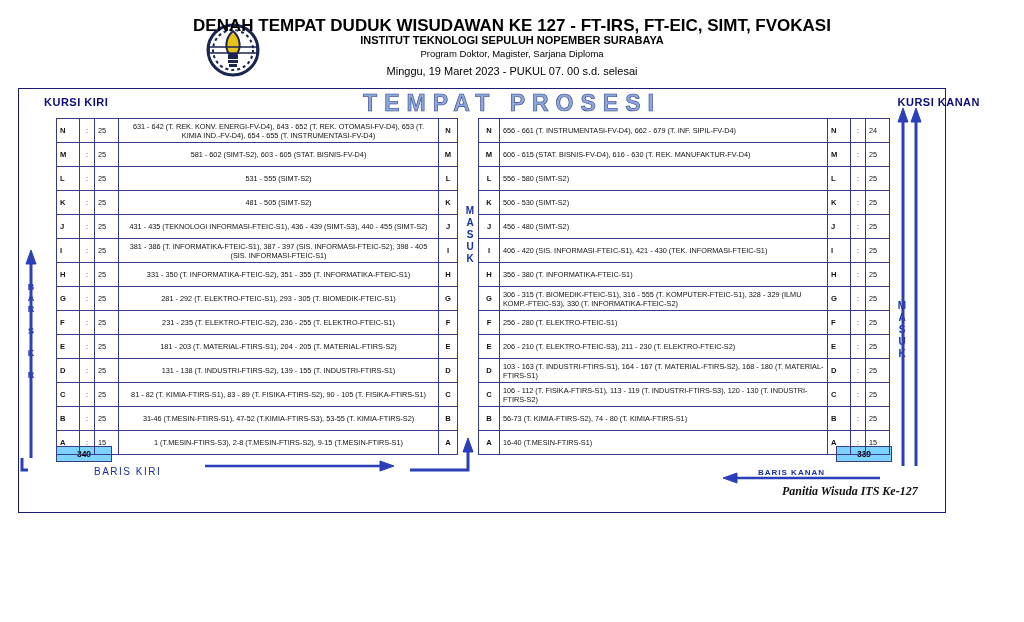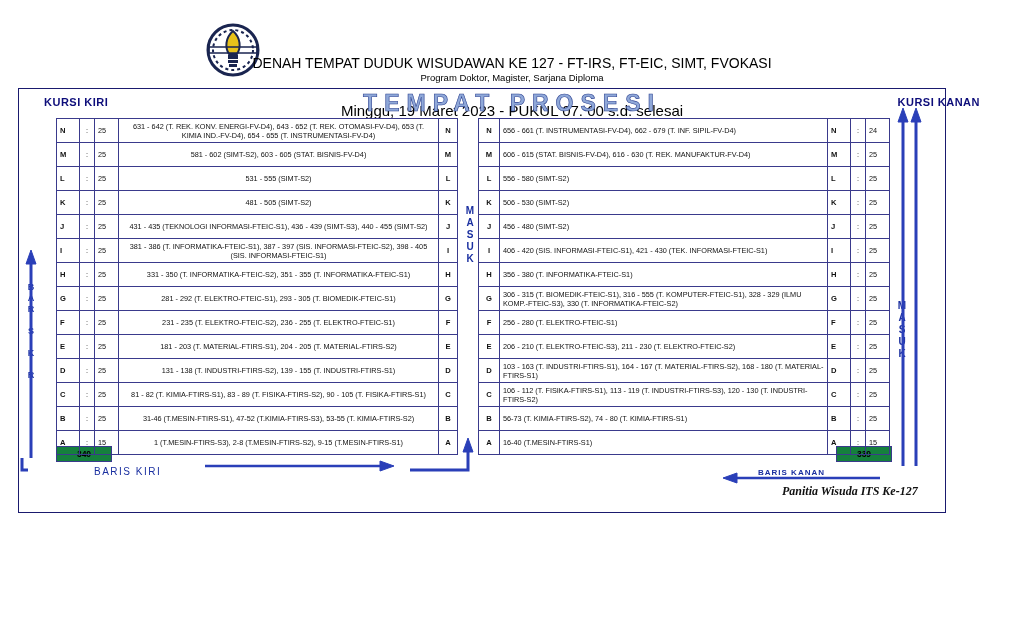--- a/index.html
+++ b/index.html
@@ -11,24 +11,24 @@
     position:relative;
     overflow:hidden;
   }
   .page{position:relative;width:1024px;height:622px;}
 
   
   .header{
     position:absolute;left:0;top:18px;width:1024px;
     text-align:center;
   }
-  .header .h1{font-size:14px;font-weight:normal;line-height:15px;margin-top:38px;}
+  .header .h1{font-size:17px;font-weight:bold;line-height:15px;}
   .header .h2{font-size:11px;font-weight:bold;line-height:14px;}
   .header .h3{font-size:9.5px;line-height:13px;}
-  .header .h4{font-size:15px;line-height:15px;margin-top:19px;}
+  .header .h4{font-size:11px;line-height:15px;margin-top:4px;}
 
   .logo{
     position:absolute;left:205px;top:22px;width:56px;height:56px;
   }
 
   
   .frame{
     position:absolute;left:18px;top:88px;width:928px;height:425px;
     border:1.5px solid #1a1a6e;
     box-sizing:border-box;
@@ -75,21 +75,21 @@
 
   #table-left{left:56px;top:118px;width:402px;}
   #table-right{left:478px;top:118px;width:412px;}
 
   
   .total-box{
     position:absolute;
     font-size:8.5px;font-weight:bold;
     border:0.8px solid #3a3a8c;
     padding:2px 6px;
-    background:#15803d;
+    background:#7dd3fc;
     text-align:center;
   }
   #total-left{left:56px;top:446px;width:42px;}
   #total-right{left:836px;top:446px;width:42px;}
 
   
   .vlabel{
     position:absolute;
     font-size:10px;font-weight:bold;color:#1a2fa0;
     line-height:12px;text-align:center;width:14px;
@@ -137,20 +137,21 @@
       <path d="M28 9 C20 16 20 26 24 32 L32 32 C36 26 36 16 28 9 Z" fill="#e8c21a" stroke="#1a2550" stroke-width="2"></path>
       <rect x="23" y="33" width="10" height="4" fill="#1a2550"></rect>
       <rect x="23" y="38" width="10" height="3" fill="#1a2550"></rect>
       <rect x="24" y="42" width="8" height="3" fill="#1a2550"></rect>
       <rect x="4" y="25" width="48" height="6" fill="none" stroke="#1a2550" stroke-width="1.5"></rect>
     </svg>
   </div>
 
   <div class="header">
     <div class="h1">DENAH TEMPAT DUDUK WISUDAWAN KE 127 -  FT-IRS, FT-EIC, SIMT, FVOKASI</div>
+    <div class="h2">INSTITUT TEKNOLOGI SEPULUH NOPEMBER SURABAYA</div>
     <div class="h3">Program Doktor, Magister, Sarjana Diploma</div>
     <div class="h4">Minggu, 19 Maret  2023 -  PUKUL 07. 00 s.d. selesai</div>
   </div>
 
   <div class="frame"></div>
 
   <div class="kursi-kiri">KURSI KIRI</div>
   <div class="kursi-kanan">KURSI KANAN</div>
   <div class="tempat-prosesi">TEMPAT  PROSESI</div>
 

